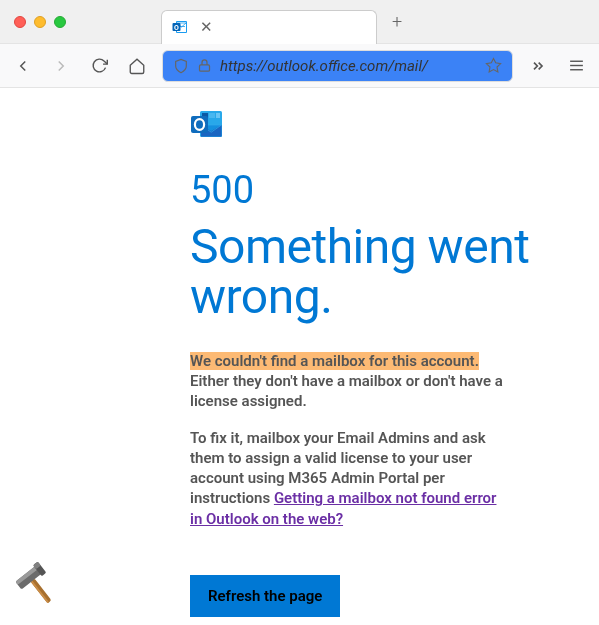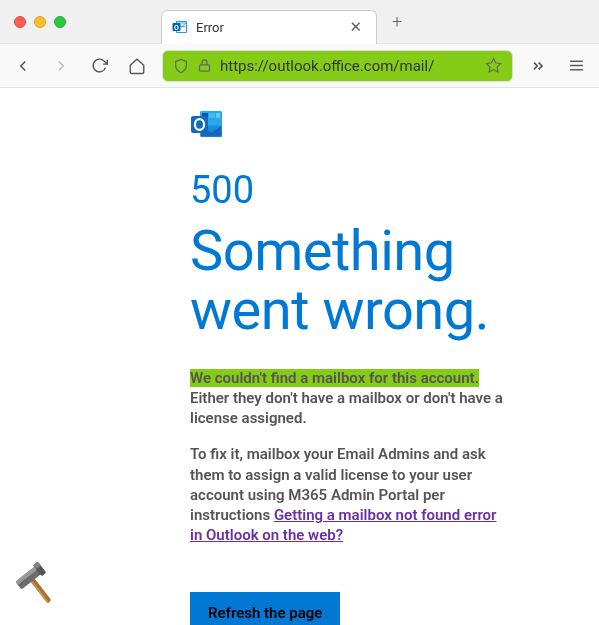--- a/index.html
+++ b/index.html
@@ -15,31 +15,31 @@
     .tab { background: #fff; border: 1px solid #ccc; border-bottom: none; border-radius: 6px 6px 0 0; height: 34px; display: flex; align-items: center; padding: 0 10px; width: 216px; position: relative; top: 5px; }
     .tab-icon { width: 16px; height: 16px; margin-right: 8px; flex-shrink: 0; }
     .tab-title { flex: 1; font-size: 13px; color: #333; }
     .tab-close { color: #666; font-size: 15px; font-weight: 300; cursor: pointer; padding: 0 4px; }
     .newtab { margin-left: 15px; color: #666; font-size: 18px; font-weight: 300; }
 
     
     .toolbar { height: 44px; background: #f9f9fa; border-bottom: 1px solid #e4e4e4; display: flex; align-items: center; padding: 0 10px; gap: 12px; }
     .tb-btn { color: #555; display: flex; align-items: center; justify-content: center; width: 26px; height: 26px; cursor: pointer; }
     .tb-btn.dim { color: #bbb; }
-    .urlbar { flex: 1; display: flex; align-items: center; background: #84cc16; border: 1px solid #ddd; border-radius: 6px; height: 32px; padding: 0 10px; gap: 8px; }
+    .urlbar { flex: 1; display: flex; align-items: center; background: #3b82f6; border: 1px solid #ddd; border-radius: 6px; height: 32px; padding: 0 10px; gap: 8px; font-style: italic; }
     .url-icon { color: #666; display: flex; align-items: center; }
     .url { flex: 1; font-size: 15px; color: #333; outline: none; background: transparent; border: none; }
 
     
     .content { padding: 20px 30px 0 190px; position: relative; }
     .ms-logo { width: 34px; height: 34px; margin-bottom: 26px; position: relative; }
     .code { font-size: 38px; color: #0078d4; font-weight: 400; margin-bottom: 10px; }
-    .heading { font-size: 56px; line-height: 1.05; color: #0078d4; font-weight: 400; margin-bottom: 28px; letter-spacing: -0.5px; }
+    .heading { font-size: 48px; line-height: 1.05; color: #0078d4; font-weight: 400; margin-bottom: 28px; letter-spacing: -0.5px; }
     .body-text { font-size: 15px; line-height: 1.35; color: #555; font-weight: 600; max-width: 320px; }
-    .body-text .hl { background: #84cc16; }
+    .body-text .hl { background: #fdba74; }
     .body-text .para { margin-bottom: 16px; }
     .body-text a { color: #6b2fa5; text-decoration: underline; font-weight: 600; }
     .btn { display: inline-block; background: #0078d4; color: #000000; font-size: 15px; font-weight: 600; padding: 12px 18px; border: none; cursor: pointer; margin-top: 30px; }
     .more { color: #0067b8; font-size: 15px; font-weight: 600; margin-top: 20px; cursor: pointer; }
 
     .hammer { position: absolute; left: 12px; bottom: 15px; width: 50px; height: 50px; }
   </style>
 </head>
 <body>
 
@@ -53,21 +53,20 @@
     <span class="tab-icon">
       <svg viewBox="0 0 16 16">
           <rect x="4" y="2" width="11" height="12" fill="#1a9cf0" rx="1"></rect>
           <rect x="5" y="3" width="9" height="10" fill="#fff"></rect>
           <rect x="6" y="7.2" width="7" height="0.8" fill="#1a9cf0"></rect>
           <polygon points="5,4 9.5,8 14,4" fill="none" stroke="#1a9cf0" stroke-width="0.8"></polygon>
           <rect x="0.5" y="4" width="8" height="8" fill="#0364b8" rx="1"></rect>
           <text x="4.5" y="10.5" text-anchor="middle" fill="#fff" font-size="7" font-family="Arial" font-weight="bold">O</text>
         </svg>
     </span>
-    <span class="tab-title">Error</span>
     <span class="tab-close">✕</span>
   </div>
   <span class="newtab">+</span>
 </div>
 
 <div class="toolbar">
   <span class="tb-btn">
     <svg width="18" height="18" viewBox="0 0 24 24" fill="none" stroke="currentColor" stroke-width="2">
         <path d="M15 18l-6-6 6-6"></path>
       </svg>

